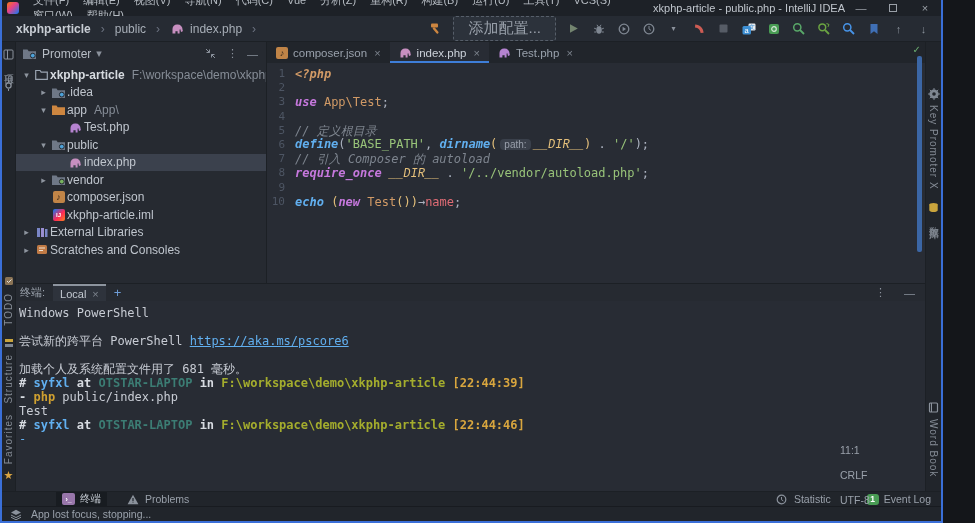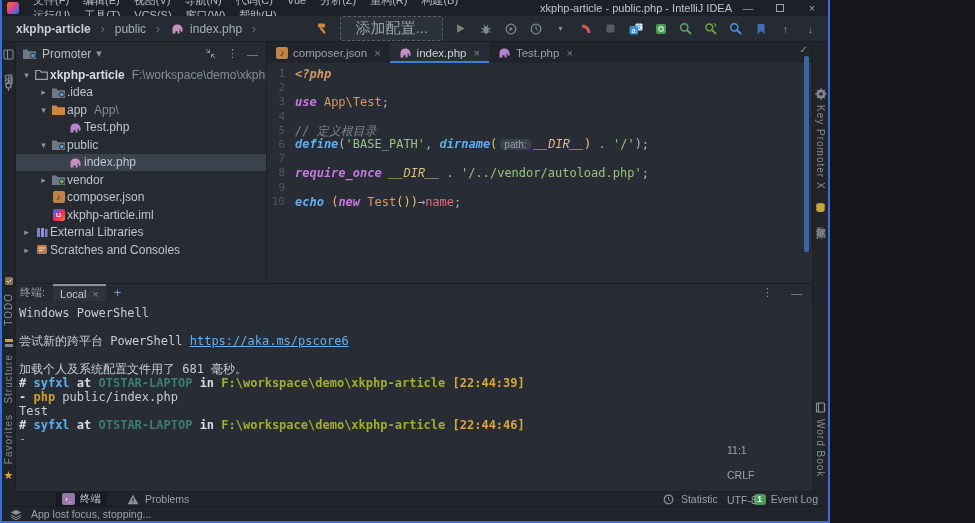--- a/index.html
+++ b/index.html
@@ -1,17 +1,17 @@
 <!DOCTYPE html>
 <html><head>
 <meta charset="utf-8">
 <style>
   * { box-sizing: border-box; margin: 0; padding: 0; }
   body { background:#14161a; font-family:"Liberation Sans","DejaVu Sans",sans-serif; }
-  .app { width:830px; height:523px; display:flex; flex-direction:column; background:#282c34;
+  .app { width:943px; height:523px; display:flex; flex-direction:column; background:#282c34;
          border-left:2px solid #3a6fd8; border-right:2px solid #3a6fd8; border-bottom:2px solid #3a6fd8;
          overflow:hidden; position:relative; }
 
   
   .titlebar { height:16px; background:#1d2127; display:flex; align-items:center; font-size:11px; color:#b6bcc3; flex:none; }
   .idea-logo { width:12px; height:12px; border-radius:3px; margin:0 7px 0 5px; flex:none;
                background:linear-gradient(135deg,#f97a12,#e4418b 45%,#087cfa); }
   .menu-item { padding:0 7px; white-space:nowrap; cursor:default; }
   .title-text { margin-left:26px; color:#c0c6cd; white-space:nowrap; }
   .win-controls { margin-left:auto; display:flex; height:100%; }
@@ -475,20 +475,21 @@
               <div class="code-row">
                 <span class="gutter">5</span>
                 <span class="code-text"><span class="s-cmt">// 定义根目录</span></span>
               </div>
               <div class="code-row">
                 <span class="gutter">6</span>
                 <span class="code-text"><span class="s-fn">define</span><span class="s-pln">(</span><span class="s-str">'BASE_PATH'</span><span class="s-pln">, </span><span class="s-fn">dirname</span><span class="s-yel">(</span><span class="s-hint">path:</span><span class="s-const">__DIR__</span><span class="s-yel">)</span><span class="s-pln"> . </span><span class="s-str">'/'</span><span class="s-pln">);</span></span>
               </div>
               <div class="code-row">
                 <span class="gutter">7</span>
+                <span class="code-text"><span class="s-cmt">// 引入 Composer 的 autoload</span></span>
               </div>
               <div class="code-row">
                 <span class="gutter">8</span>
                 <span class="code-text"><span class="s-kw">require_once</span><span class="s-pln"> </span><span class="s-const">__DIR__</span><span class="s-pln"> . </span><span class="s-str">'/../vendor/autoload.php'</span><span class="s-pln">;</span></span>
               </div>
               <div class="code-row">
                 <span class="gutter">9</span>
                 <span class="code-text"></span>
               </div>
               <div class="code-row">

